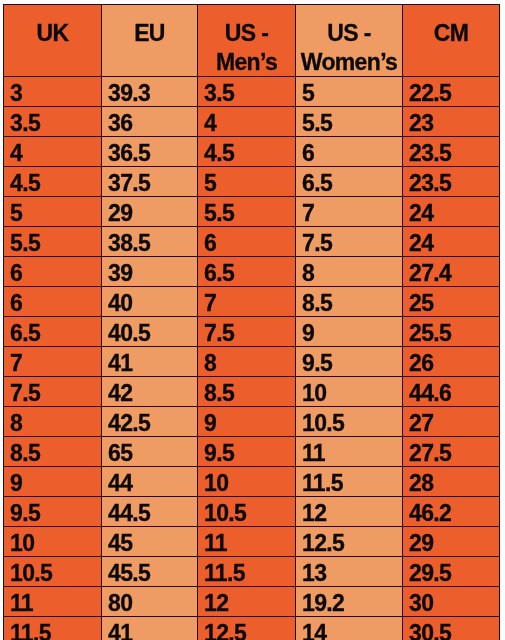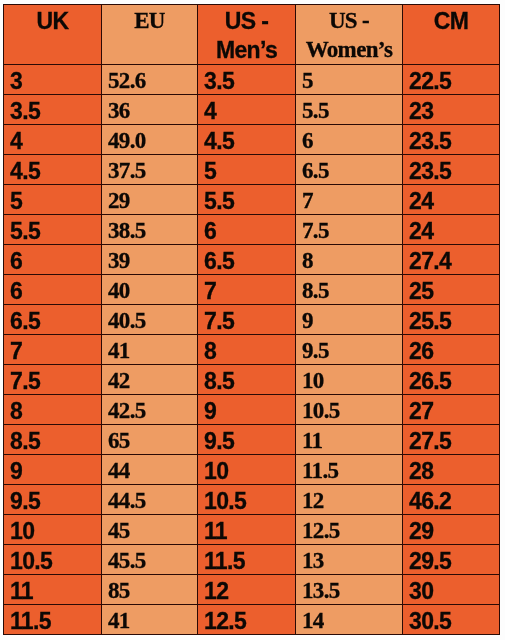--- a/index.html
+++ b/index.html
@@ -29,24 +29,24 @@
     padding: 0;
     margin: 0;
     font-weight: bold;
     font-size: 23px;
     letter-spacing: -0.65px;
     color: #0c0805;
     -webkit-text-stroke: 0.3px #0c0805;
     line-height: 28.7px;
   }
   .c-dark { background: #ec5f2d; }
-  .c-light { background: #ee9c63; font-family: Liberation Serif, serif; }
+  .c-light { background: #ee9c63; }
   #size-table thead th { text-align: center; vertical-align: top; height: 57.6px; padding-top: 0px; box-sizing: border-box; }
   #size-table thead th > span { display: block; }
-  #size-table thead th > span:first-child { padding-top: 2.0px; }
+  #size-table thead th > span:first-child { padding-top: 2.0px; margin-top: 12px; }
   #size-table tbody td { text-align: left; vertical-align: middle; height: 29px; padding-left: 6px; }
   #size-table tbody td > span { display: block; position: relative; top: 1px; }
 </style>
 </head>
 <body>
 
 <table id="size-table">
   <colgroup>
       <col style="width: 98px;">
       <col style="width: 96px;">
@@ -74,21 +74,21 @@
           <span>CM</span>
         </th>
       </tr>
   </thead>
   <tbody>
       <tr>
         <td class="c-dark">
           <span>3</span>
         </td>
         <td class="c-light">
-          <span>52.6</span>
+          <span>39.3</span>
         </td>
         <td class="c-dark">
           <span>3.5</span>
         </td>
         <td class="c-light">
           <span>5</span>
         </td>
         <td class="c-dark">
           <span>22.5</span>
         </td>
@@ -108,21 +108,21 @@
         </td>
         <td class="c-dark">
           <span>23</span>
         </td>
       </tr>
       <tr>
         <td class="c-dark">
           <span>4</span>
         </td>
         <td class="c-light">
-          <span>49.0</span>
+          <span>36.5</span>
         </td>
         <td class="c-dark">
           <span>4.5</span>
         </td>
         <td class="c-light">
           <span>6</span>
         </td>
         <td class="c-dark">
           <span>23.5</span>
         </td>
@@ -253,21 +253,21 @@
         <td class="c-light">
           <span>42</span>
         </td>
         <td class="c-dark">
           <span>8.5</span>
         </td>
         <td class="c-light">
           <span>10</span>
         </td>
         <td class="c-dark">
-          <span>26.5</span>
+          <span>44.6</span>
         </td>
       </tr>
       <tr>
         <td class="c-dark">
           <span>8</span>
         </td>
         <td class="c-light">
           <span>42.5</span>
         </td>
         <td class="c-dark">
@@ -363,27 +363,27 @@
         </td>
         <td class="c-dark">
           <span>29.5</span>
         </td>
       </tr>
       <tr>
         <td class="c-dark">
           <span>11</span>
         </td>
         <td class="c-light">
-          <span>85</span>
+          <span>80</span>
         </td>
         <td class="c-dark">
           <span>12</span>
         </td>
         <td class="c-light">
-          <span>13.5</span>
+          <span>19.2</span>
         </td>
         <td class="c-dark">
           <span>30</span>
         </td>
       </tr>
       <tr>
         <td class="c-dark">
           <span>11.5</span>
         </td>
         <td class="c-light">

